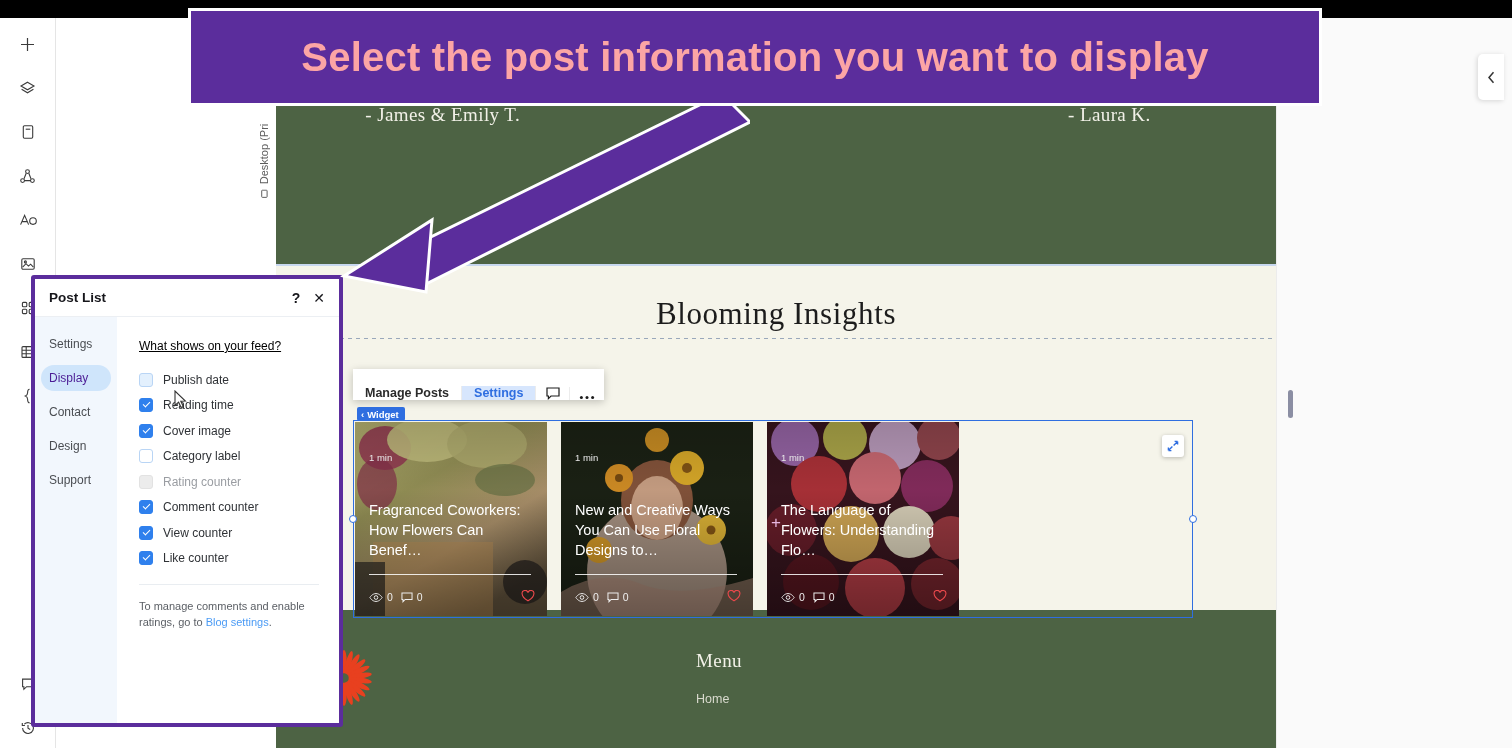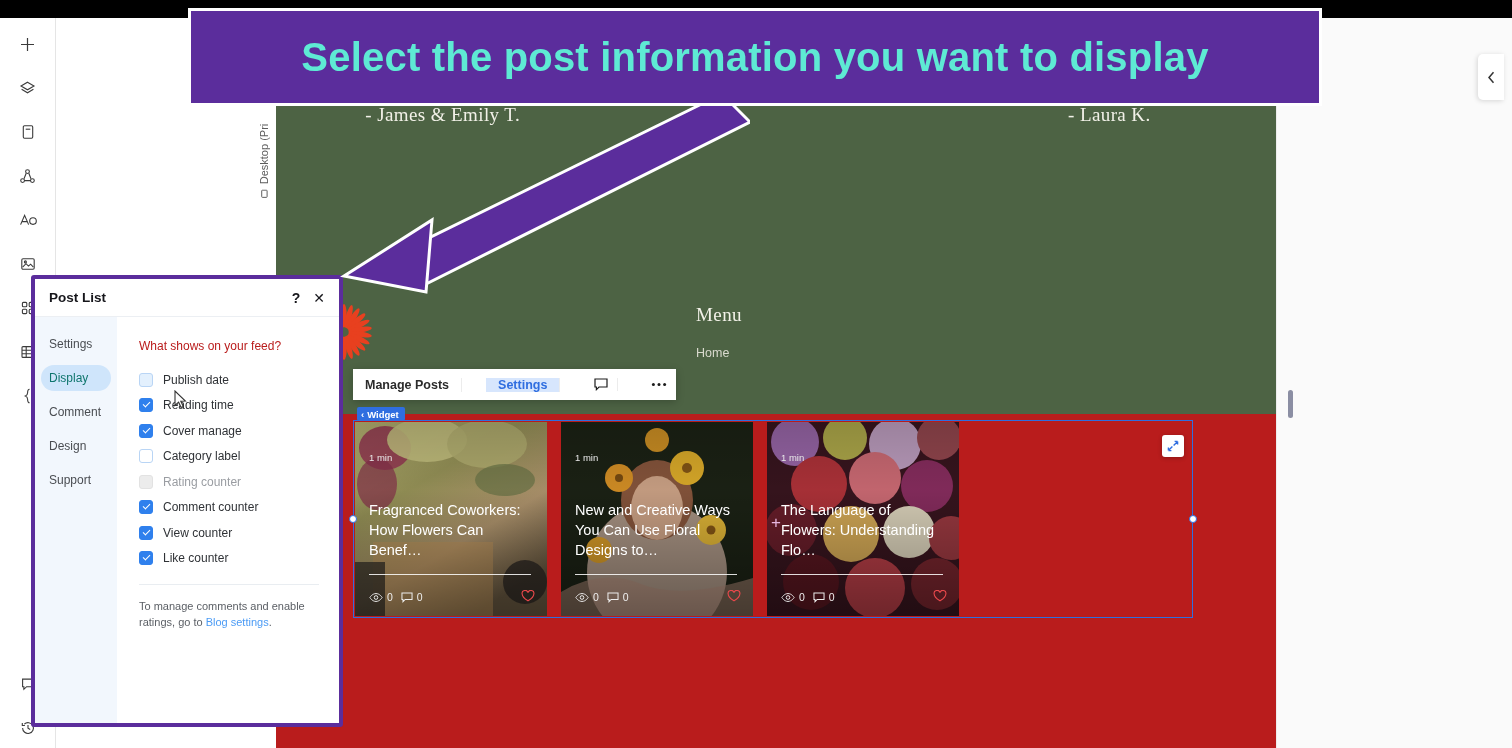--- a/index.html
+++ b/index.html
@@ -73,21 +73,21 @@
   .dashed-row {
     position: absolute; left: 0; right: 0; top: 72px; height: 1px;
     background-image: repeating-linear-gradient(to right, #9aa8bb 0 4px, transparent 4px 8px);
   }
 
   
   .wx-toolbar {
     position: absolute; left: 353px; top: 369px; height: 31px;
     background: #ffffff; border-radius: 0;
     box-shadow: 0 2px 8px rgba(0,0,0,.22);
-    display: flex; align-items: center; z-index: 8; overflow: hidden; gap: 24px;
+    display: flex; align-items: flex-end; z-index: 8; overflow: hidden;
   }
   .wx-btn {
     display: flex; align-items: center; padding: 0 12px; font-size: 12.5px;
     font-weight: 700; color: #2b2b2b; cursor: pointer;
     border-right: 1px solid #ececec;
   }
   .wx-btn.active { background: #d7e6fd; color: #2f6ee0; font-weight: 700; }
   .wx-icon-btn {
     display: flex; align-items: center; justify-content: center; width: 34px;
     cursor: pointer; border-right: 1px solid #ececec; color: #1c1c1c;
@@ -192,23 +192,23 @@
   .panel-help { font-size: 14px; color: #16161b; cursor: pointer; font-weight: 700; }
   .panel-close { font-size: 14px; color: #16161b; cursor: pointer; }
   .panel-body { display: flex; flex: 1; min-height: 0; }
   .panel-nav {
     width: 82px; background: #f2f7fd; padding-top: 14px; flex: none;
   }
   .nav-item {
     height: 26px; margin: 0 6px 8px 6px; padding: 0 8px; display: flex; align-items: center;
     font-size: 12px; color: #4a4d52; border-radius: 13px; cursor: pointer;
   }
-  .nav-item.active { background: #cfe5fb; color: #0f766e; }
+  .nav-item.active { background: #cfe5fb; color: #4c1d95; }
   .panel-content { flex: 1; padding: 22px 20px 0 22px; }
-  .content-head { font-size: 12px; color: #b91c1c; margin-bottom: 14px; }
+  .content-head { font-size: 12px; color: #000000; margin-bottom: 14px; text-decoration: underline; }
   .opt-row { display: flex; align-items: center; gap: 10px; height: 25.5px; cursor: pointer; }
   .cb {
     width: 14px; height: 14px; border-radius: 3px; flex: none;
     border: 1.4px solid #b9d5f5; background: #fff;
     display: flex; align-items: center; justify-content: center;
   }
   .cb.checked { background: #2f80ed; border-color: #2f80ed; }
   .cb.checked::after {
     content: ""; width: 6px; height: 3px; border-left: 1.6px solid #fff;
     border-bottom: 1.6px solid #fff; transform: rotate(-45deg) translate(1px, -1px);
@@ -224,21 +224,21 @@
     position: absolute; left: 174px; top: 390px; z-index: 33; pointer-events: none;
   }
 
   
   .callout {
     position: absolute; left: 188px; top: 8px; width: 1134px; height: 98px;
     background: #5b2d9c; border: 3px solid #fff;
     display: flex; align-items: center; justify-content: center; z-index: 40;
   }
   .callout-text {
-    color: #5eead4; font-size: 40px; font-weight: 700; letter-spacing: .2px;
+    color: #fca5a5; font-size: 40px; font-weight: 700; letter-spacing: .2px;
     font-family: "Liberation Sans", sans-serif;
   }
   .arrow-svg { position: absolute; left: 330px; top: 90px; z-index: 39; }
 </style>
 </head>
 <body>
 
 <div id="root">
 
   <div class="editor-canvas-bg"></div>
@@ -339,20 +339,24 @@
           <div class="testi-quote">recommended."</div>
           <div class="testi-author">- Sarah M.</div>
         </div>
         <div class="testi-col">
           <div class="testi-quote">knowledgeable and patient, and I discovered there's much more to floral design than I thought! Can't wait to go again for another class."</div>
           <div class="testi-author">- Laura K.</div>
         </div>
       </div>
     </div>
 
+    <div class="blog-section">
+      <div class="blog-title">Blooming Insights</div>
+      <div class="dashed-row"></div>
+    </div>
 
     <div class="footer">
       <svg class="footer-logo" viewBox="0 0 100 100">
         <g fill="#e8401f" id="petals">
             <ellipse cx="50" cy="21" rx="5" ry="21" transform="rotate(0 50 50)"></ellipse>
             <ellipse cx="50" cy="21" rx="5" ry="21" transform="rotate(16.363636363636363 50 50)"></ellipse>
             <ellipse cx="50" cy="21" rx="5" ry="21" transform="rotate(32.72727272727273 50 50)"></ellipse>
             <ellipse cx="50" cy="21" rx="5" ry="21" transform="rotate(49.09090909090909 50 50)"></ellipse>
             <ellipse cx="50" cy="21" rx="5" ry="21" transform="rotate(65.45454545454545 50 50)"></ellipse>
             <ellipse cx="50" cy="21" rx="5" ry="21" transform="rotate(81.81818181818181 50 50)"></ellipse>
@@ -562,38 +566,38 @@
       <div class="panel-title">Post List</div>
       <div class="panel-head-actions">
         <div class="panel-help">?</div>
         <div class="panel-close">✕</div>
       </div>
     </div>
     <div class="panel-body">
       <div class="panel-nav">
         <div class="nav-item">Settings</div>
         <div class="nav-item active">Display</div>
-        <div class="nav-item">Comment</div>
+        <div class="nav-item">Contact</div>
         <div class="nav-item">Design</div>
         <div class="nav-item">Support</div>
       </div>
       <div class="panel-content">
         <div class="content-head">What shows on your feed?</div>
 
         <div class="opt-row">
           <span class="cb hover"></span>
           <span class="opt-label">Publish date</span>
         </div>
         <div class="opt-row">
           <span class="cb checked"></span>
           <span class="opt-label">Reading time</span>
         </div>
         <div class="opt-row">
           <span class="cb checked"></span>
-          <span class="opt-label">Cover manage</span>
+          <span class="opt-label">Cover image</span>
         </div>
         <div class="opt-row">
           <span class="cb"></span>
           <span class="opt-label">Category label</span>
         </div>
         <div class="opt-row disabled">
           <span class="cb disabled"></span>
           <span class="opt-label">Rating counter</span>
         </div>
         <div class="opt-row">

